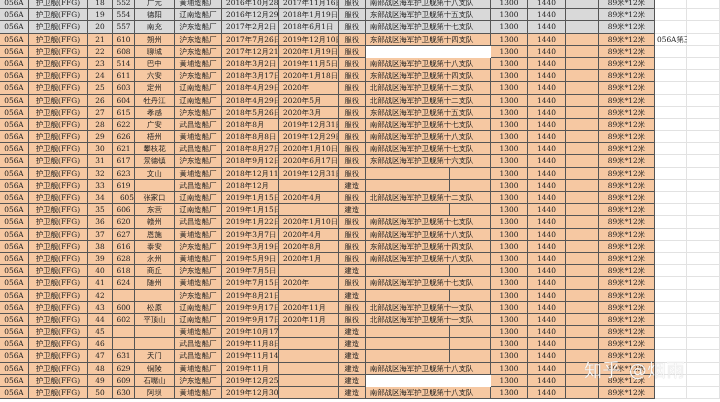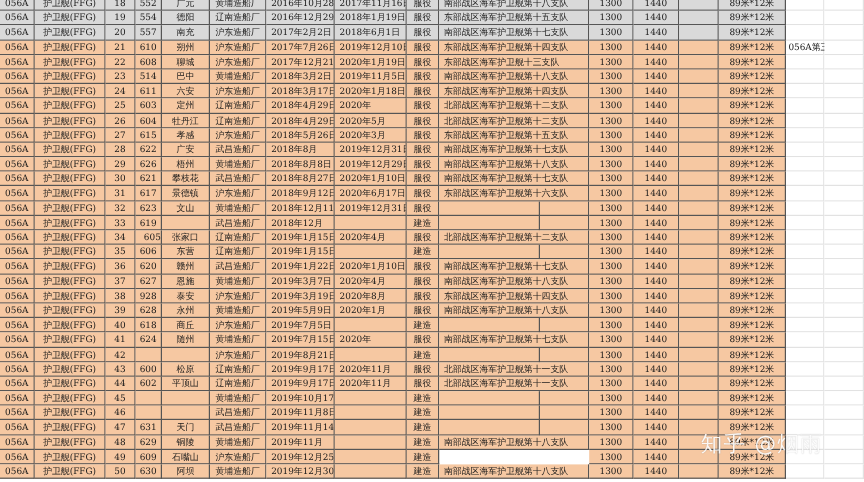--- a/index.html
+++ b/index.html
@@ -109,21 +109,20 @@
     <div class="row orange">
       <div class="cell c f" style="left: 0px; width: 29px;">056A</div>
       <div class="cell c f" style="left: 29px; width: 59px;">护卫舰(FFG)</div>
       <div class="cell c f" style="left: 88px; width: 25px;">22</div>
       <div class="cell c f" style="left: 113px; width: 22px;">608</div>
       <div class="cell c f" style="left: 135px; width: 40px;">聊城</div>
       <div class="cell c f" style="left: 175px; width: 47px;">沪东造船厂</div>
       <div class="cell l f" style="left: 222px; width: 57px;">2017年12月21日</div>
       <div class="cell l f" style="left: 279px; width: 60px;">2020年1月19日</div>
       <div class="cell c f" style="left: 339px; width: 27px;">服役</div>
-      <div class="cell l f" style="left: 366px; width: 125px;">东部战区海军护卫舰十三支队</div>
       <div class="cell c f" style="left: 491px; width: 37px;">1300</div>
       <div class="cell c f" style="left: 528px; width: 38px;">1440</div>
       <div class="cell c f" style="left: 566px; width: 33px;"></div>
       <div class="cell c f" style="left: 599px; width: 56px;">89米*12米</div>
       <div class="cell l ext" style="left: 655px; width: 32px;"></div>
       <div class="cell l ext" style="left: 687px; width: 33px;"></div>
     </div>
     <div class="row orange">
       <div class="cell c f" style="left: 0px; width: 29px;">056A</div>
       <div class="cell c f" style="left: 29px; width: 59px;">护卫舰(FFG)</div>
@@ -394,21 +393,21 @@
       <div class="cell c f" style="left: 528px; width: 38px;">1440</div>
       <div class="cell c f" style="left: 566px; width: 33px;"></div>
       <div class="cell c f" style="left: 599px; width: 56px;">89米*12米</div>
       <div class="cell l ext" style="left: 655px; width: 32px;"></div>
       <div class="cell l ext" style="left: 687px; width: 33px;"></div>
     </div>
     <div class="row orange">
       <div class="cell c f" style="left: 0px; width: 29px;">056A</div>
       <div class="cell c f" style="left: 29px; width: 59px;">护卫舰(FFG)</div>
       <div class="cell c f" style="left: 88px; width: 25px;">38</div>
-      <div class="cell c f" style="left: 113px; width: 22px;">928</div>
+      <div class="cell c f" style="left: 113px; width: 22px;">616</div>
       <div class="cell c f" style="left: 135px; width: 40px;">泰安</div>
       <div class="cell c f" style="left: 175px; width: 47px;">沪东造船厂</div>
       <div class="cell l f" style="left: 222px; width: 57px;">2019年3月19日</div>
       <div class="cell l f" style="left: 279px; width: 60px;">2020年8月</div>
       <div class="cell c f" style="left: 339px; width: 27px;">服役</div>
       <div class="cell l f" style="left: 366px; width: 125px;">东部战区海军护卫舰第十四支队</div>
       <div class="cell c f" style="left: 491px; width: 37px;">1300</div>
       <div class="cell c f" style="left: 528px; width: 38px;">1440</div>
       <div class="cell c f" style="left: 566px; width: 33px;"></div>
       <div class="cell c f" style="left: 599px; width: 56px;">89米*12米</div>

